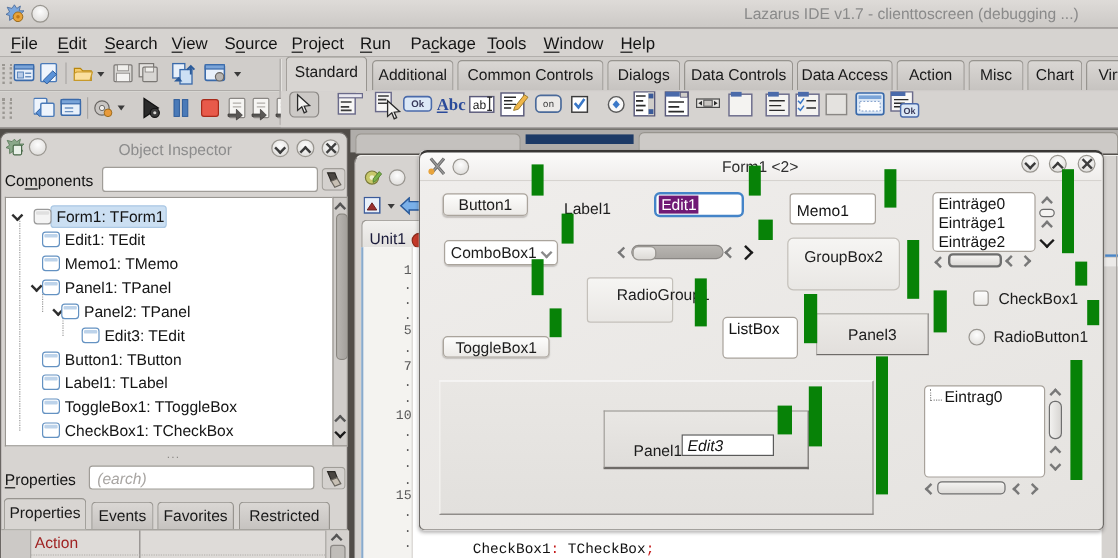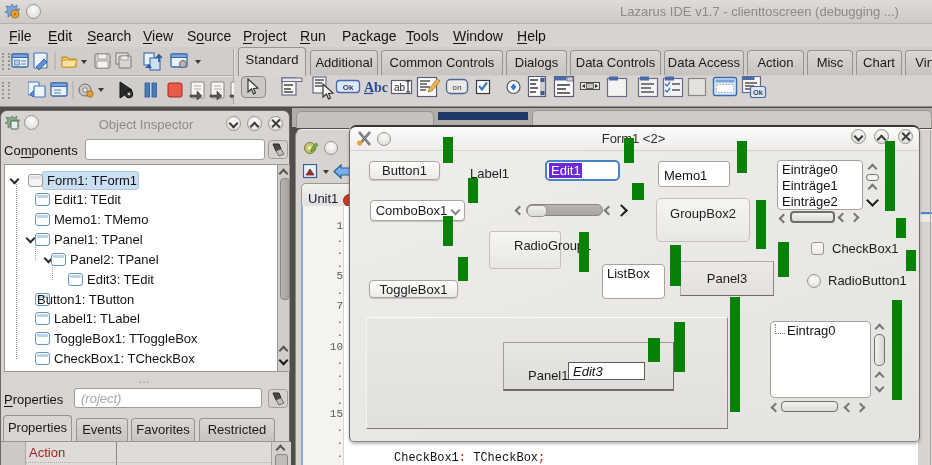--- a/index.html
+++ b/index.html
@@ -310,39 +310,39 @@
       <div class="ntxt" style="left:49px;top:25px;">Edit1: TEdit</div>
     <div class="nico" style="left:30px;top:48px;"></div>
       <div class="ntxt" style="left:49px;top:45px;">Memo1: TMemo</div>
     <div class="nico" style="left:30px;top:68px;"></div>
       <div class="ntxt" style="left:49px;top:65px;">Panel1: TPanel</div>
     <div class="nico" style="left:46px;top:88px;"></div>
       <div class="ntxt" style="left:65px;top:85px;">Panel2: TPanel</div>
     <div class="nico" style="left:63px;top:108px;"></div>
       <div class="ntxt" style="left:82px;top:105px;">Edit3: TEdit</div>
     <div class="nico" style="left:30px;top:128px;"></div>
-      <div class="ntxt" style="left:32px;top:125px;">Button1: TButton</div>
+      <div class="ntxt" style="left:49px;top:125px;">Button1: TButton</div>
     <div class="nico" style="left:30px;top:147px;"></div>
       <div class="ntxt" style="left:49px;top:144px;">Label1: TLabel</div>
     <div class="nico" style="left:30px;top:167px;"></div>
       <div class="ntxt" style="left:49px;top:164px;">ToggleBox1: TToggleBox</div>
     <div class="nico" style="left:30px;top:187px;"></div>
       <div class="ntxt" style="left:49px;top:184px;">CheckBox1: TCheckBox</div>
   </div>
 
   <div class="abs" style="left:276px;top:53px;width:13px;height:208px;background:#d0cdca;border:1px solid #9a9792;box-sizing:border-box;">
     <div class="ch u" style="left:2px;top:5px;border-color:#555;"></div>
     <div style="position:absolute;left:1.5px;top:13px;width:8px;height:120px;background:linear-gradient(90deg,#b8b5b1,#a3a09c);border:1px solid #88857f;border-radius:4px;"></div>
     <div class="ch u" style="left:2px;top:182px;border-color:#555;"></div>
     <div class="ch d k" style="left:2px;top:192px;"></div>
   </div>
   <div class="abs" style="left:138px;top:263px;width:16px;height:4px;color:#8a8784;font-size:10px;letter-spacing:1px;">...</div>
 
   <div class="abs" style="left:3px;top:281px;font-size:13px;color:#141414;"><u>P</u>roperties</div>
-  <div class="abs" style="left:73px;top:277px;width:188px;height:20px;background:#fff;border:1px solid #a09d98;border-radius:3px;box-sizing:border-box;font-size:13px;font-style:italic;color:#a8a5a2;padding:2px 0 0 6px;">(roject)</div>
+  <div class="abs" style="left:73px;top:277px;width:188px;height:20px;background:#fff;border:1px solid #a09d98;border-radius:3px;box-sizing:border-box;font-size:13px;font-style:italic;color:#a8a5a2;padding:2px 0 0 6px;">(earch)</div>
   <svg class="abs" style="left:267px;top:278px" width="20" height="19" viewBox="0 0 20 19">
     <rect x="0.5" y="0.5" width="19" height="18" rx="3" fill="#d4d1ce" stroke="#a09d98"></rect>
     <path d="M5 4 L11 4 L13 9 L8 11 Z" fill="#4a4642" stroke="#2a2825"></path>
     <path d="M8 11 L13 9 L16 14 L11 16 Z" fill="#c8c0b4" stroke="#6a665f"></path>
   </svg>
 
   <div id="oitabs" class="abs" style="left:0;top:302px;width:290px;height:28px;">
     <div class="tab tabsel" style="left:2px;top:2px;width:69px;height:26px;line-height:24px;">Properties</div>
     <div class="tab" style="left:75px;top:5px;height:23px;width:52px;line-height:21px;">Events</div>
     <div class="tab" style="left:130px;top:5px;height:23px;width:64px;line-height:21px;">Favorites</div>
@@ -422,21 +422,21 @@
   <div class="rbtn" style="left:502px;top:4px"></div>
     <div class="ch d" style="left:506px;top:8px;border-color:#3a3a3a;"></div>
   <div class="rbtn" style="left:525px;top:4px"></div>
     <div class="ch u" style="left:529px;top:11px;border-color:#3a3a3a;"></div>
   <div class="rbtn" style="left:549px;top:4px"></div>
     <div class="xg" style="left:552px;top:7px;"></div>
 
   <div class="btn" style="left:20px;top:36px;width:71px;height:19px;line-height:18px;">Button1</div>
   <div class="abs" style="left:121px;top:41px;font-size:13px;color:#1c1c1c;">Label1</div>
   <div class="abs" style="left:196px;top:35px;width:75px;height:21px;background:#fff;border:2px solid #4484c8;border-radius:5px;box-sizing:border-box;">
-    <div style="position:absolute;left:2px;top:1px;width:31px;height:15px;background:#6d28d9;color:#fff;font-size:13px;line-height:15px;padding-left:2px;">Edit1</div>
+    <div style="position:absolute;left:2px;top:1px;width:31px;height:15px;background:#701a75;color:#fff;font-size:13px;line-height:15px;padding-left:2px;">Edit1</div>
   </div>
   <div class="whitebox" style="left:309px;top:36px;width:72px;height:26px;">
       <span style="position:absolute;left:5px;top:6px;">Memo1</span>
     </div>
   <div class="whitebox" style="left:428px;top:35px;width:86px;height:50px;border-radius:4px;">
     <div style="position:absolute;left:4px;top:1px;line-height:16px;">Einträge0</div>
     <div style="position:absolute;left:4px;top:17px;line-height:16px;">Einträge1</div>
     <div style="position:absolute;left:4px;top:33px;line-height:16px;">Einträge2</div>
   </div>
 

